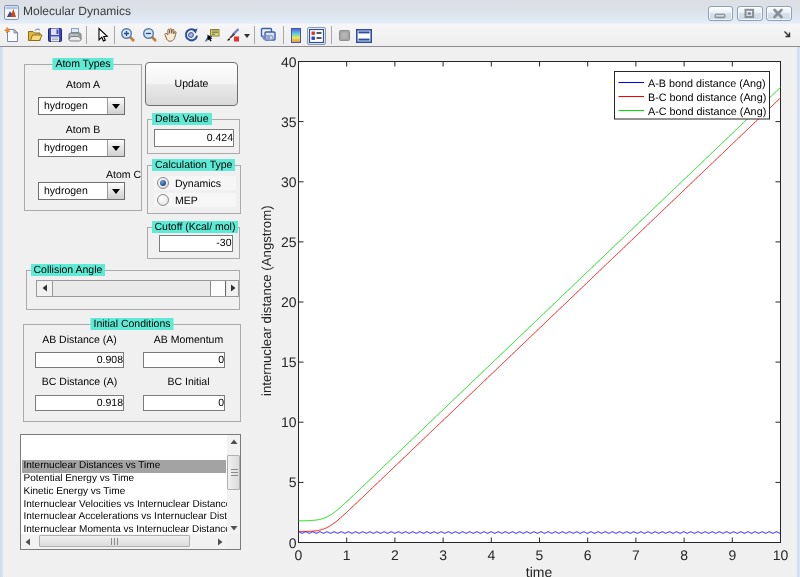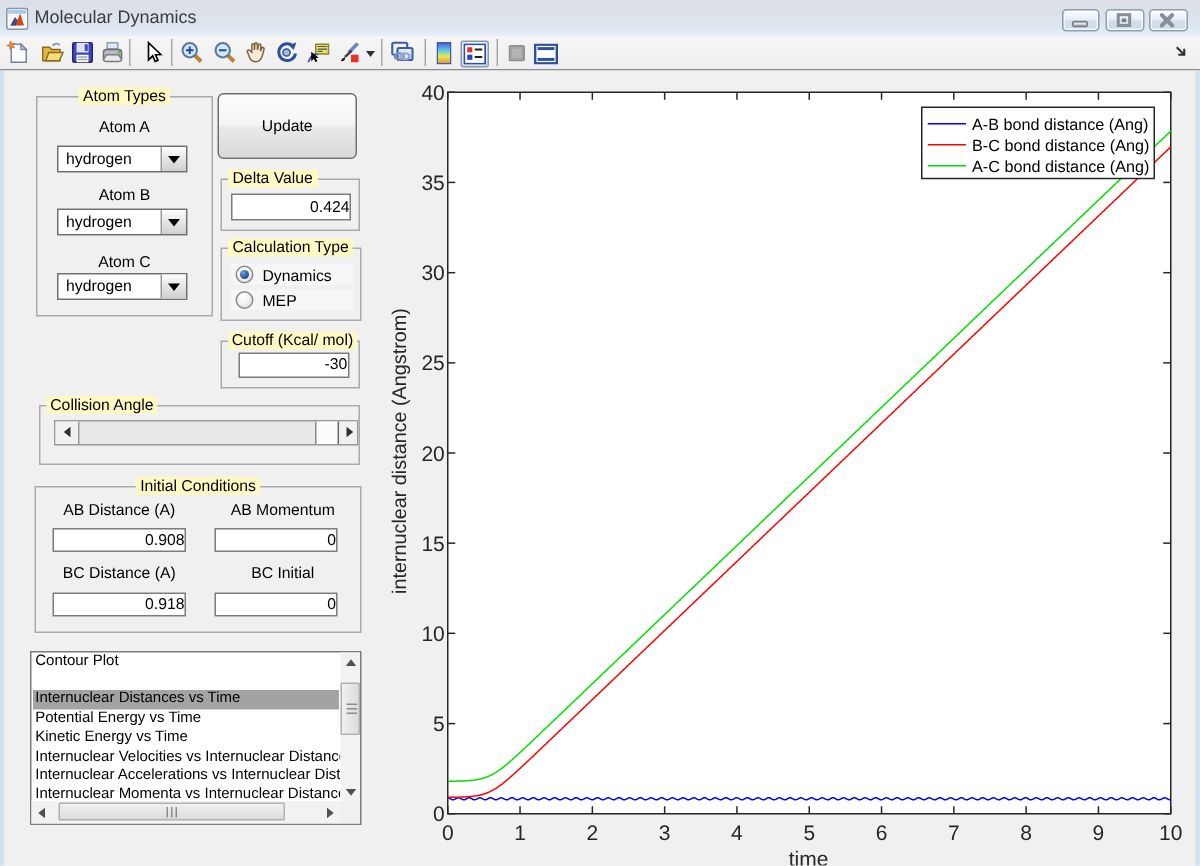--- a/index.html
+++ b/index.html
@@ -11,21 +11,21 @@
 #titletxt{left:23px;top:4px;font-size:12px;color:#3c3c3c}
 .wbtn{top:6px;height:15px;border:1px solid #8ea0b5;border-radius:3px;
  background:linear-gradient(180deg,#fdfeff 0%,#e9eff6 45%,#d7e1ec 50%,#cdd9e7 100%);
  box-shadow:inset 0 0 0 1px rgba(255,255,255,.75)}
 #toolbar{left:0;top:24px;width:800px;height:23px;background:linear-gradient(180deg,#f6f6f6,#eeeeee);
  border-bottom:1px solid #8d8d8d}
 .tsep{top:26px;width:1px;height:18px;background:#a8a8a8}
 #content{left:0;top:47px;width:800px;height:530px;background:#f0f0f0}
 .bluestrip{background:linear-gradient(90deg,#cadcee,#d7e6f4)}
 .grp{border:1px solid #aaaaaa;background:#f0f0f0}
-.grptitle{position:absolute;top:-7px;background:#fef9c3;padding:0 3px;font-size:10.5px;color:#000;white-space:nowrap}
+.grptitle{position:absolute;top:-7px;background:#5eead4;padding:0 3px;font-size:10.5px;color:#000;white-space:nowrap}
 .lbl{position:absolute;font-size:10.5px;color:#000;white-space:nowrap}
 .edit{position:absolute;background:#fff;border:1px solid #7b7b7b;font-size:10.5px;color:#000;
  text-align:right;line-height:15px}
 .combo{position:absolute;background:#fff;border:1px solid #707070;height:18px}
 .combo .ct{position:absolute;left:5px;top:1px;font-size:10.5px;line-height:15px;color:#000}
 .combo .cb{position:absolute;right:0;top:0;width:17px;height:16px;
  background:linear-gradient(180deg,#fefefe,#e7e7e7 45%,#d0d0d0);border-left:1px solid #9b9b9b}
 .combo .cb:after{content:"";position:absolute;left:4px;top:6px;border:4px solid transparent;
  border-top:5px solid #000;border-bottom:none}
 .radio{position:absolute;width:12px;height:12px;border-radius:50%;
@@ -252,21 +252,21 @@
  <div class="lbl" style="left:0;width:100%;text-align:center;top:14px">Atom A</div>
  <div class="combo" style="left:13px;top:32.5px;width:87px">
         <span class="ct">hydrogen</span>
         <span class="cb"></span>
       </div>
  <div class="lbl" style="left:0;width:100%;text-align:center;top:59.5px">Atom B</div>
  <div class="combo" style="left:13px;top:74.5px;width:87px">
         <span class="ct">hydrogen</span>
         <span class="cb"></span>
       </div>
- <div class="lbl" style="left:0;width:100%;text-align:center;top:104px">Atom C</div>
+ <div class="lbl" style="left:0;width:100%;text-align:right;top:104px">Atom C</div>
  <div class="combo" style="left:13px;top:117.5px;width:87px">
         <span class="ct">hydrogen</span>
         <span class="cb"></span>
       </div>
 </div>
 <div class="abs" style="left:145px;top:62px;width:93px;height:44px;border:1px solid #707070;border-radius:4px;
  background:linear-gradient(180deg,#fdfdfd 0%,#f4f4f4 48%,#e9e9e9 52%,#d9d9d9 100%);
  font-size:10.5px;text-align:center;line-height:42px">Update</div>
 <div class="grp abs" style="left:147px;top:119px;width:93px;height:34.5px">
  <span class="grptitle" style="left:4px">Delta Value</span>
@@ -305,21 +305,20 @@
  <div class="lbl" style="left:111px;width:107px;text-align:center;top:8.5px">AB Momentum</div>
  <div class="edit" style="left:11px;top:26.5px;width:89px;height:16px;line-height:14px">0.908</div>
  <div class="edit" style="left:119px;top:26.5px;width:82px;height:16px;line-height:14px">0</div>
  <div class="lbl" style="left:0;width:111px;text-align:center;top:50.5px">BC Distance (A)</div>
  <div class="lbl" style="left:111px;width:107px;text-align:center;top:50.5px">BC Initial</div>
  <div class="edit" style="left:11px;top:69.5px;width:89px;height:16px;line-height:14px">0.918</div>
  <div class="edit" style="left:119px;top:69.5px;width:82px;height:16px;line-height:14px">0</div>
 </div>
 <div class="abs" style="left:19.5px;top:433.5px;width:221.5px;height:116px;border:1px solid #7b7b7b;background:#fff">
  <div class="abs" style="left:0;top:0.5px;width:206px;height:100px;overflow:hidden">
-  <div class="lrow" style="top:0">Contour Plot</div>
   <div class="lrow" style="top:25.4px;background:#a3a3a3;width:204px">Internuclear Distances vs Time</div>
   <div class="lrow" style="top:38.1px">Potential Energy vs Time</div>
   <div class="lrow" style="top:50.8px">Kinetic Energy vs Time</div>
   <div class="lrow" style="top:63.5px">Internuclear Velocities vs Internuclear Distance</div>
   <div class="lrow" style="top:76.2px">Internuclear Accelerations vs Internuclear Dista</div>
   <div class="lrow" style="top:88.9px">Internuclear Momenta vs Internuclear Distance</div>
  </div>
  <div class="abs" style="left:206px;top:0;width:13.5px;height:99.5px;background:#f2f2f2">
   <svg class="abs" style="left:3px;top:4px" width="8" height="6" viewBox="0 0 8 6">
           <path d="M4 0.5 L7.5 5 L0.5 5 Z" fill="#505050"></path>

